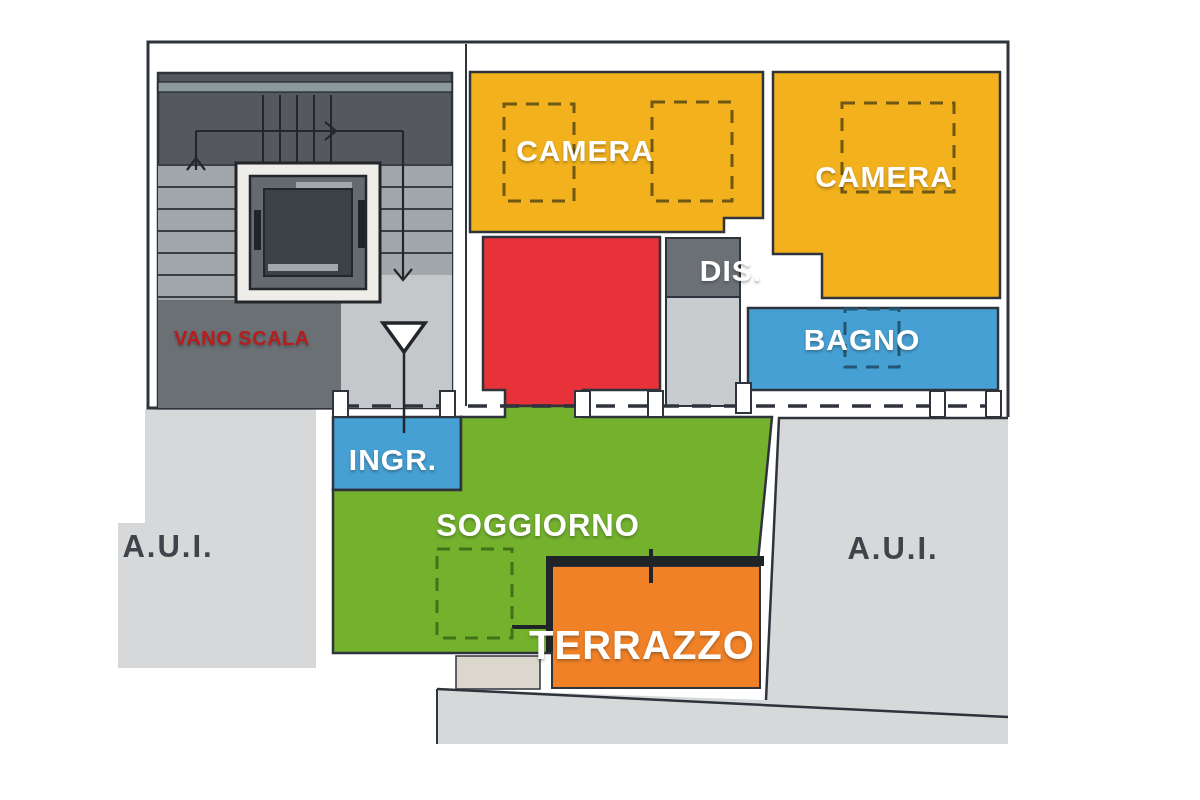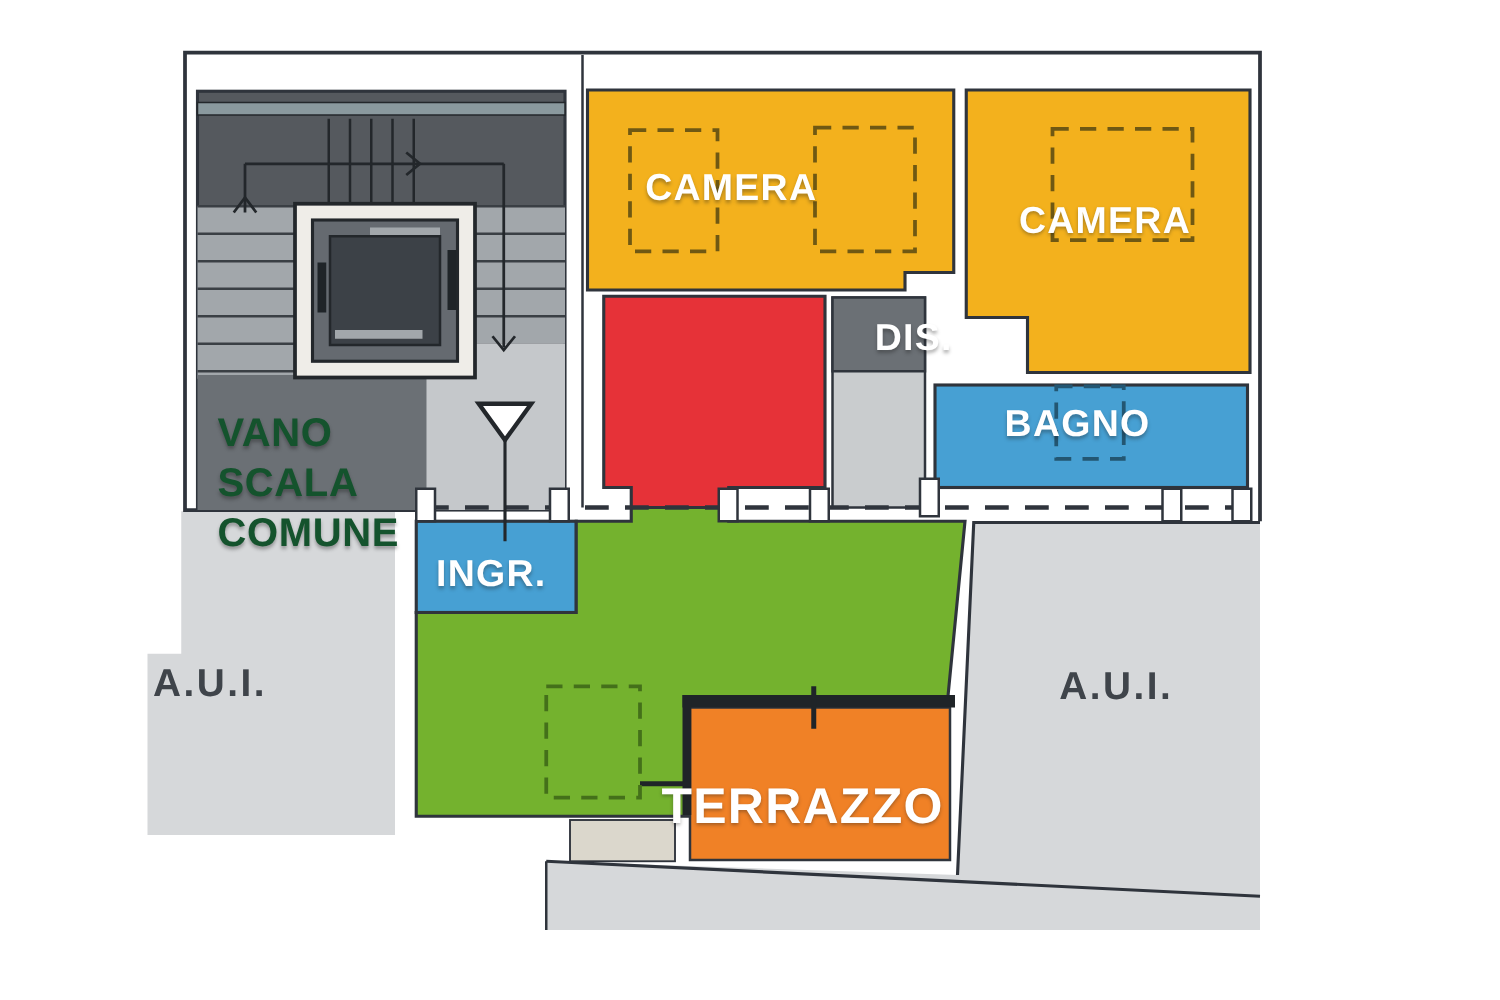--- a/index.html
+++ b/index.html
@@ -9,21 +9,21 @@
   }
   .stage svg{position:absolute;left:0;top:0;}
   .room-label{
     position:absolute;text-align:center;font-weight:700;color:#ffffff;
     letter-spacing:1px;text-shadow:0 2px 3px rgba(30,30,30,0.35);
     white-space:nowrap;pointer-events:none;
   }
   .room-label.dark{color:#3F444A;text-shadow:none;letter-spacing:2px;text-align:center;}
   .vano-label{
     position:absolute;left:174px;top:326px;width:180px;text-align:left;
-    font-weight:700;color:#14532d;font-size:32px;line-height:1.25;
+    font-weight:700;color:#b91c1c;font-size:20px;line-height:1.25;
     letter-spacing:0.5px;text-shadow:0 2px 3px rgba(20,20,20,0.35);
   }
 </style>
 </head>
 <body>
 
 <div class="stage">
 
 <svg width="1200" height="800" viewBox="0 0 1200 800">
 
@@ -132,24 +132,24 @@
   </g>
 
   <g>
     <line x1="404" y1="350" x2="404" y2="433" stroke="#23272B" stroke-width="2.5"></line>
     <polygon points="383,323 425,323 404,352" fill="#ffffff" stroke="#23272B" stroke-width="3.5"></polygon>
   </g>
 </svg>
 
 <div class="vano-label">
   <div>VANO SCALA</div>
-  <div>COMUNE</div>
 </div>
 <div class="room-label" style="left:465px;top:134px;width:240px;font-size:30px;">CAMERA</div>
 <div class="room-label" style="left:764px;top:160px;width:240px;font-size:30px;">CAMERA</div>
 <div class="room-label" style="left:681px;top:254px;width:100px;font-size:30px;">DIS.</div>
 <div class="room-label" style="left:293px;top:443px;width:200px;font-size:30px;">INGR.</div>
 <div class="room-label" style="left:742px;top:323px;width:240px;font-size:30px;">BAGNO</div>
+<div class="room-label" style="left:378px;top:508px;width:320px;font-size:31px;">SOGGIORNO</div>
 <div class="room-label" style="left:522px;top:623px;width:240px;font-size:40px;">TERRAZZO</div>
 <div class="room-label dark" style="left:48px;top:529px;width:240px;font-size:31px;">A.U.I.</div>
 <div class="room-label dark" style="left:773px;top:531px;width:240px;font-size:31px;">A.U.I.</div>
 
 </div>
 
 </body></html>

